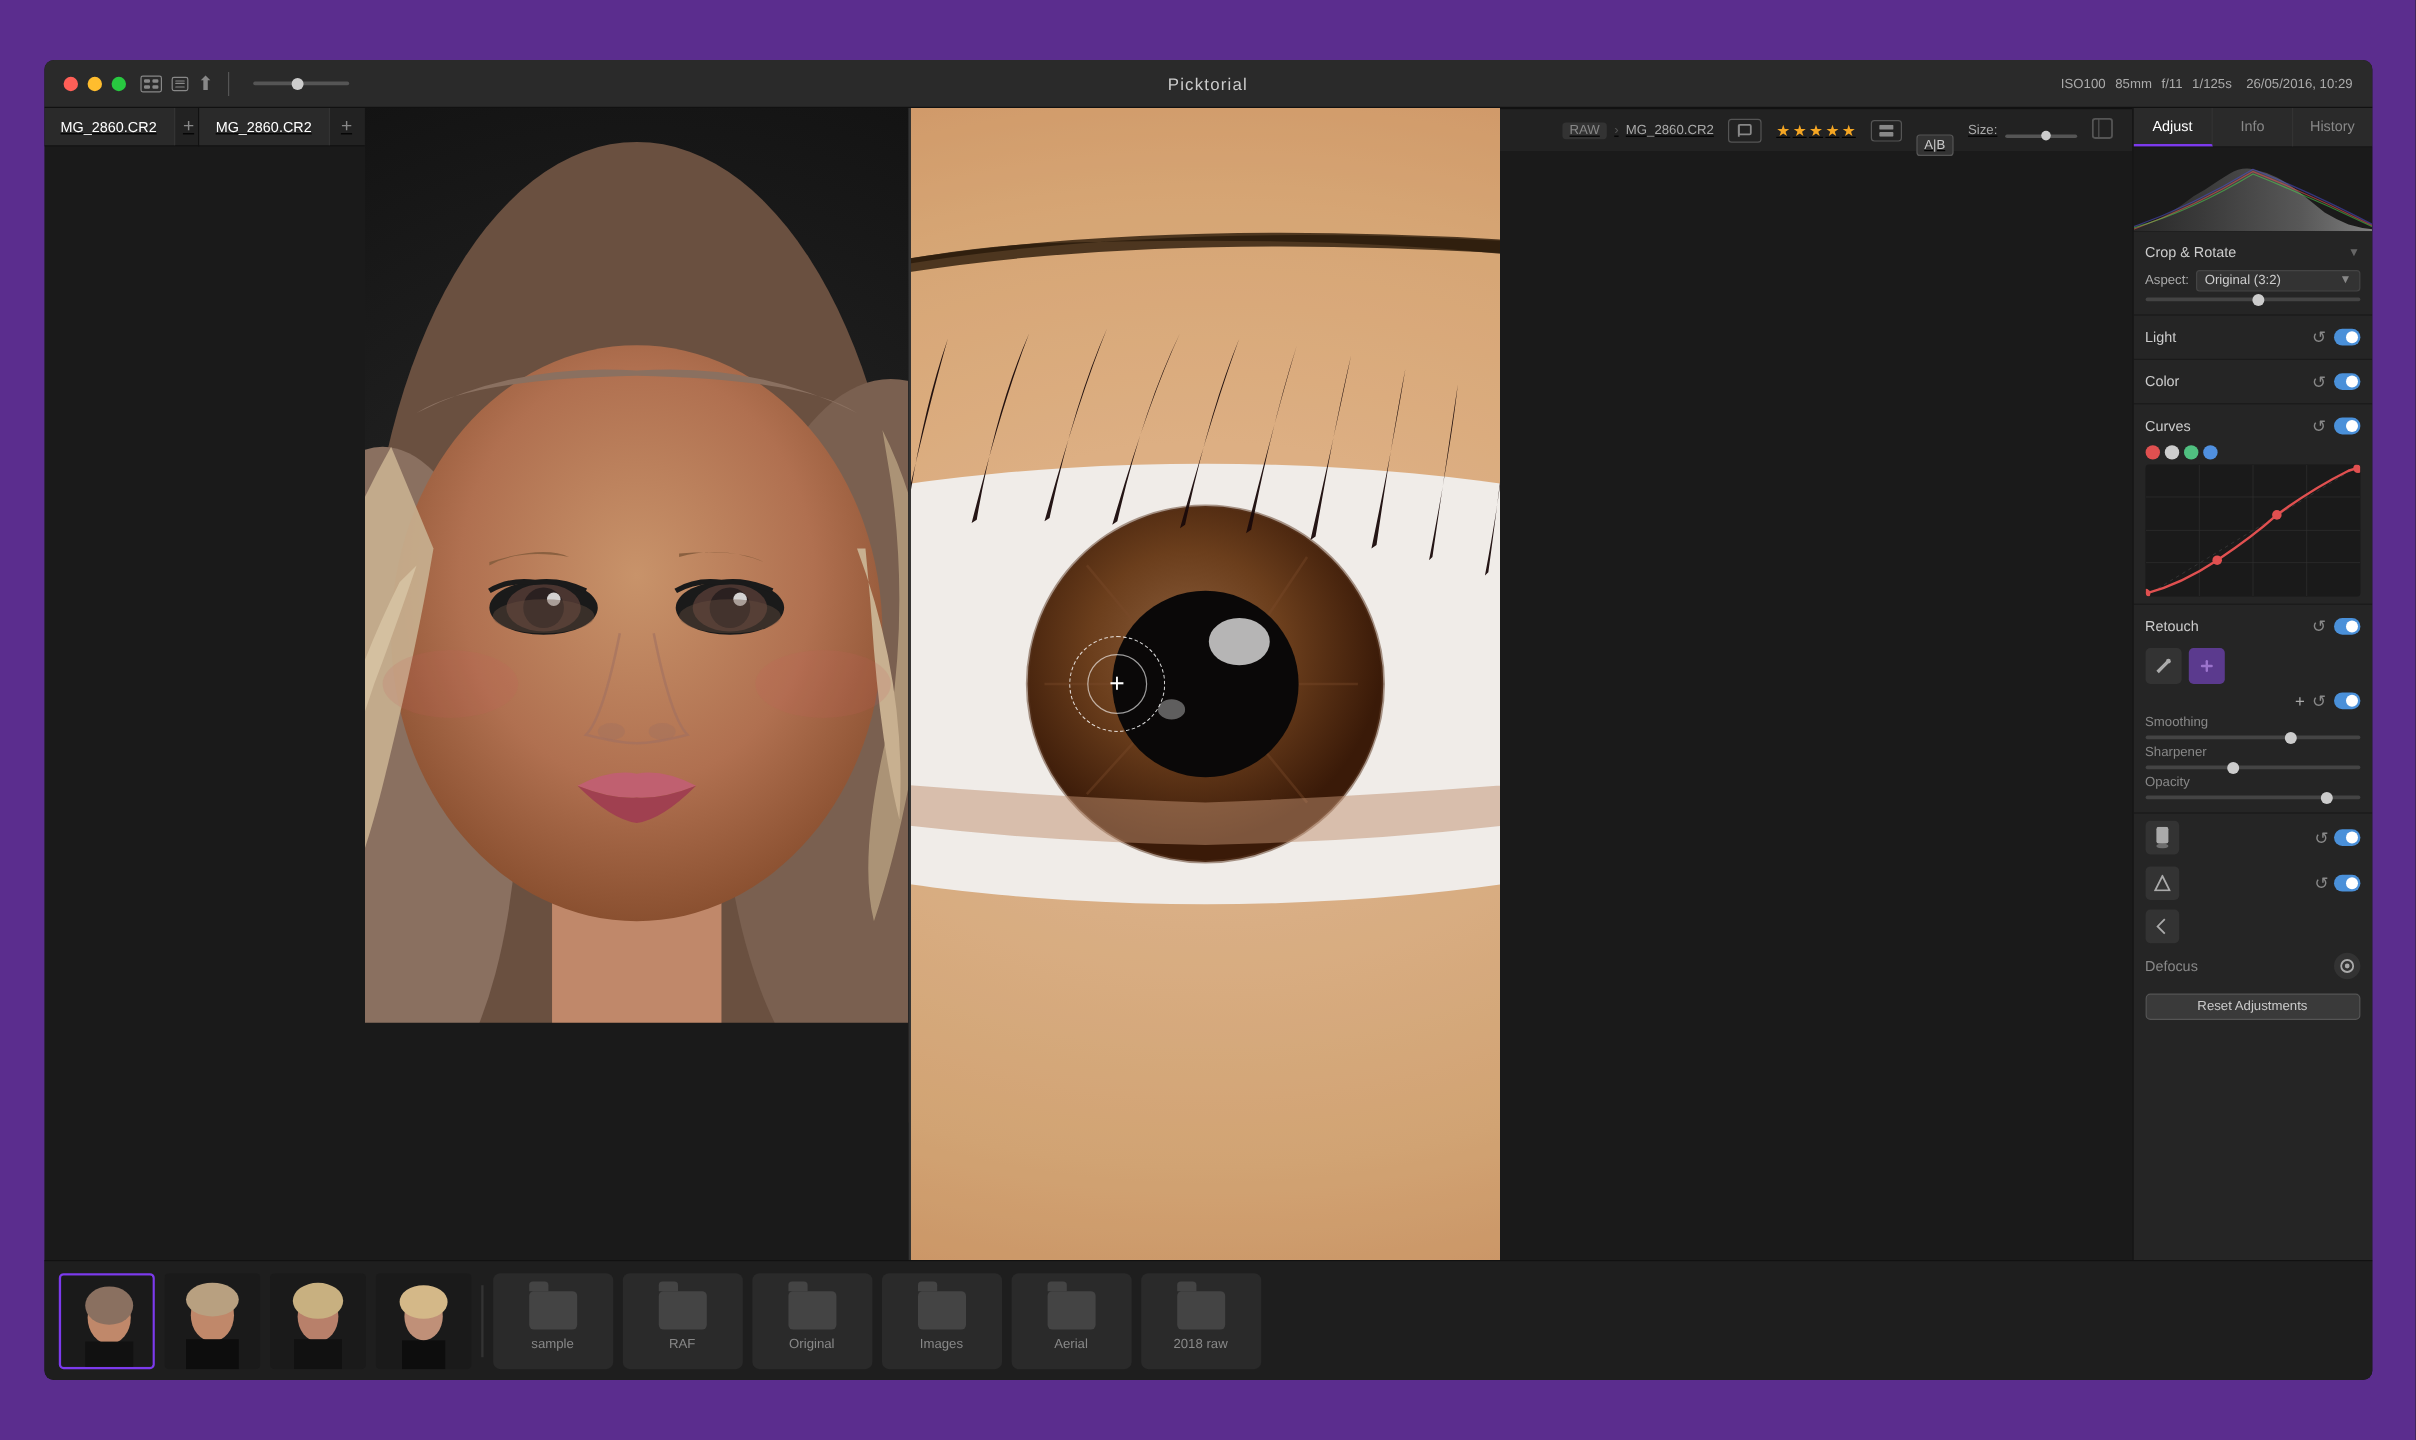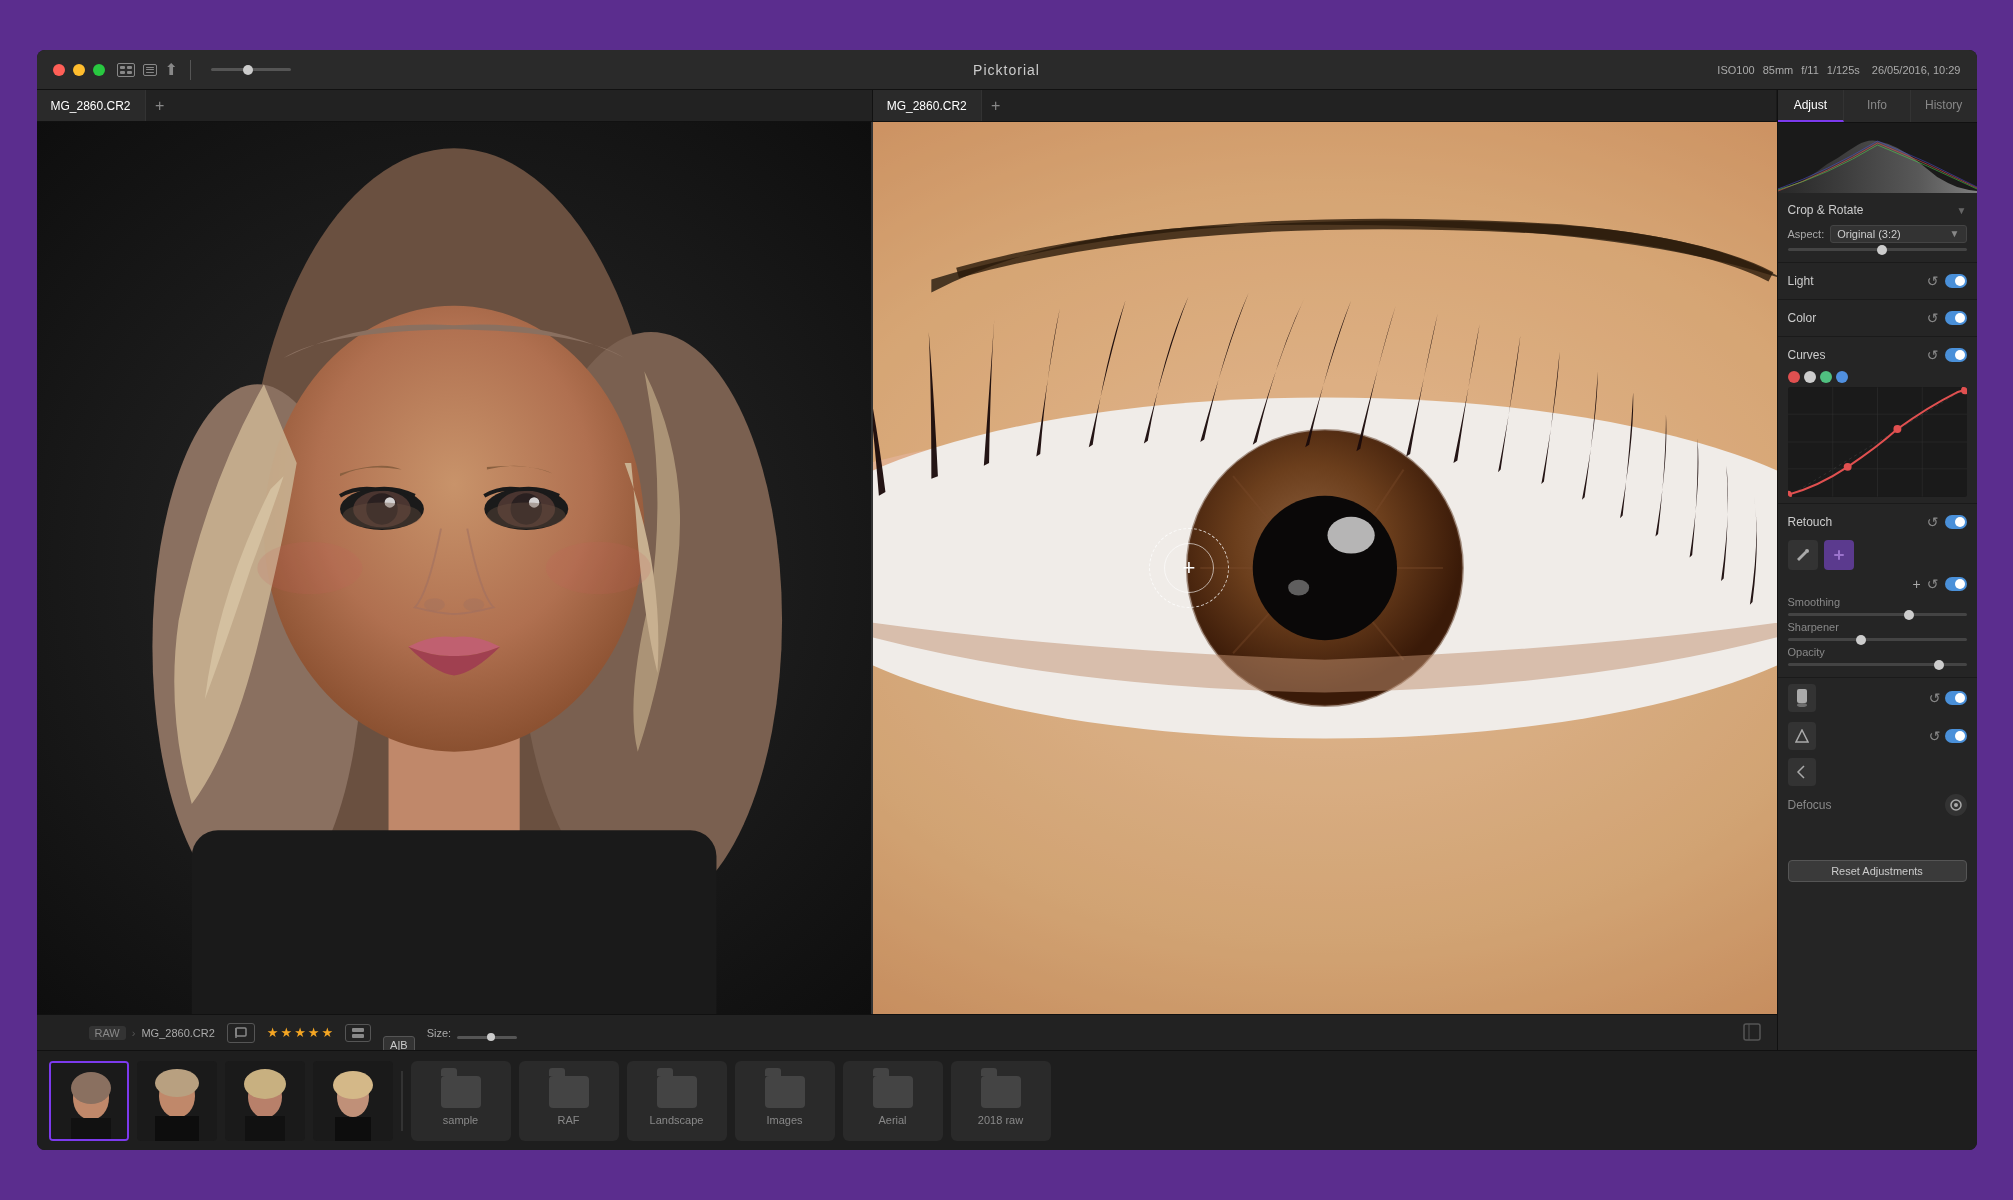--- a/index.html
+++ b/index.html
@@ -137,22 +137,23 @@
     .main-area {
       display: flex;
       flex: 1;
       overflow: hidden;
     }
 
     
     .editing-area {
       flex: 1;
       display: flex;
-      flex-direction: column;
+      flex-direction: row;
       overflow: hidden;
+      text-decoration: underline;
     }
 
     
     .tab-bar {
       height: 32px;
       background: #222;
       display: flex;
       align-items: center;
       border-bottom: 1px solid #111;
     }
@@ -1169,21 +1170,21 @@
           <span>Defocus</span>
           <div class="defocus-icon">
             <svg width="14" height="14" viewBox="0 0 14 14">
                 <circle cx="7" cy="7" r="5" fill="none" stroke="#aaa" stroke-width="1.5"></circle>
                 <circle cx="7" cy="7" r="2" fill="#aaa"></circle>
               </svg>
           </div>
         </div>
 
         <div style="padding: 8px 10px;">
-          <button class="reset-btn" style="width:100%;margin-top:32px;">Reset Adjustments</button>
+          <button class="reset-btn" style="width:100%;">Reset Adjustments</button>
         </div>
 
       </div>
     </div>
 
   </div>
 
   <div class="bottom-bar">
 
     <div class="thumbnail active" style="border:2px solid #7c3aed;">
@@ -1224,21 +1225,21 @@
     <div class="folder-item">
       <div class="folder-icon"></div>
       <span class="folder-label">sample</span>
     </div>
     <div class="folder-item">
       <div class="folder-icon"></div>
       <span class="folder-label">RAF</span>
     </div>
     <div class="folder-item">
       <div class="folder-icon"></div>
-      <span class="folder-label">Landscape</span>
+      <span class="folder-label">Original</span>
     </div>
     <div class="folder-item">
       <div class="folder-icon"></div>
       <span class="folder-label">Images</span>
     </div>
     <div class="folder-item">
       <div class="folder-icon"></div>
       <span class="folder-label">Aerial</span>
     </div>
     <div class="folder-item">

